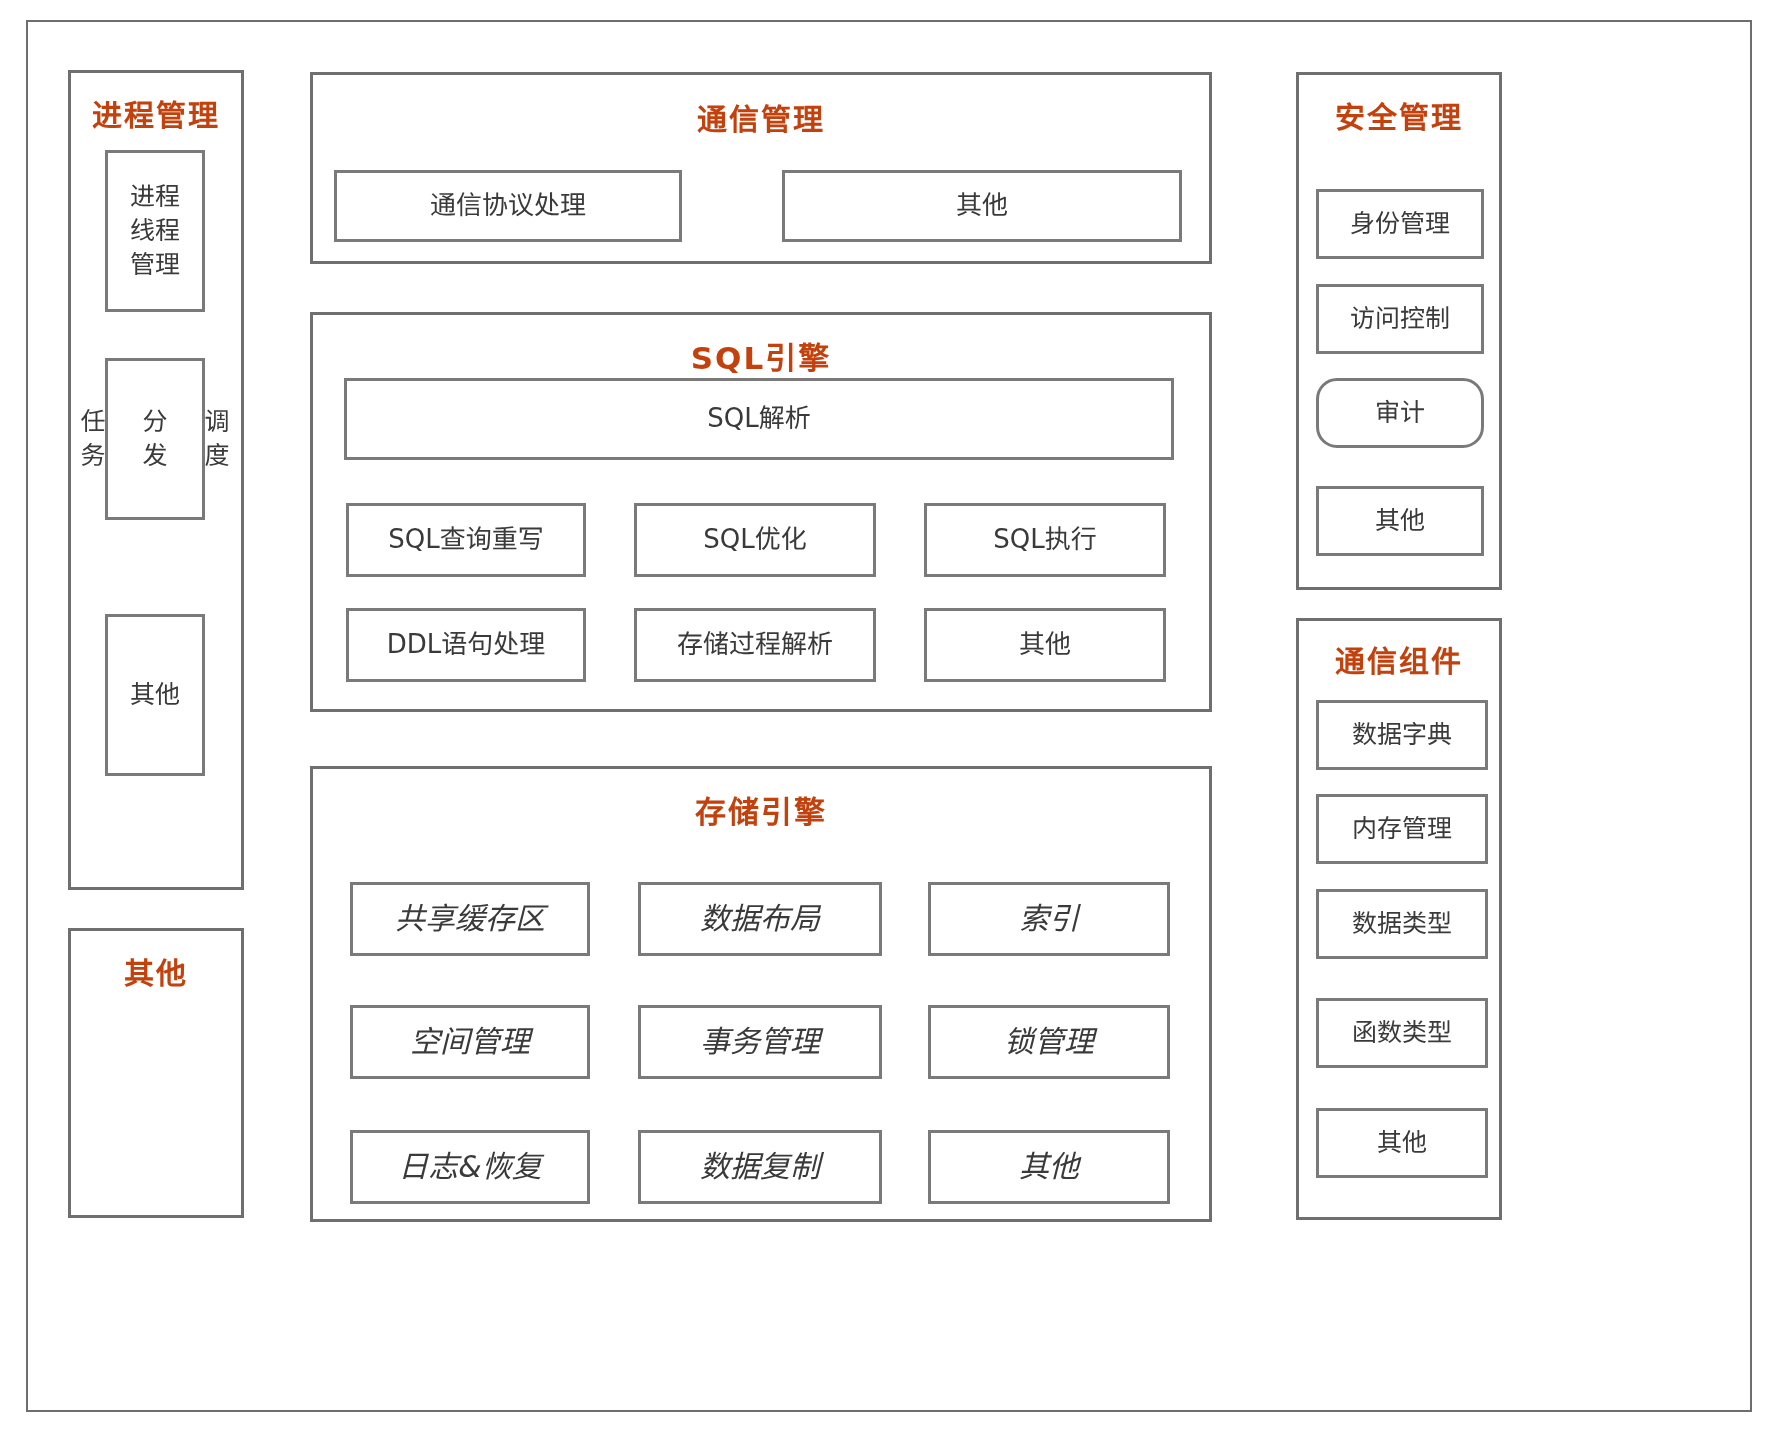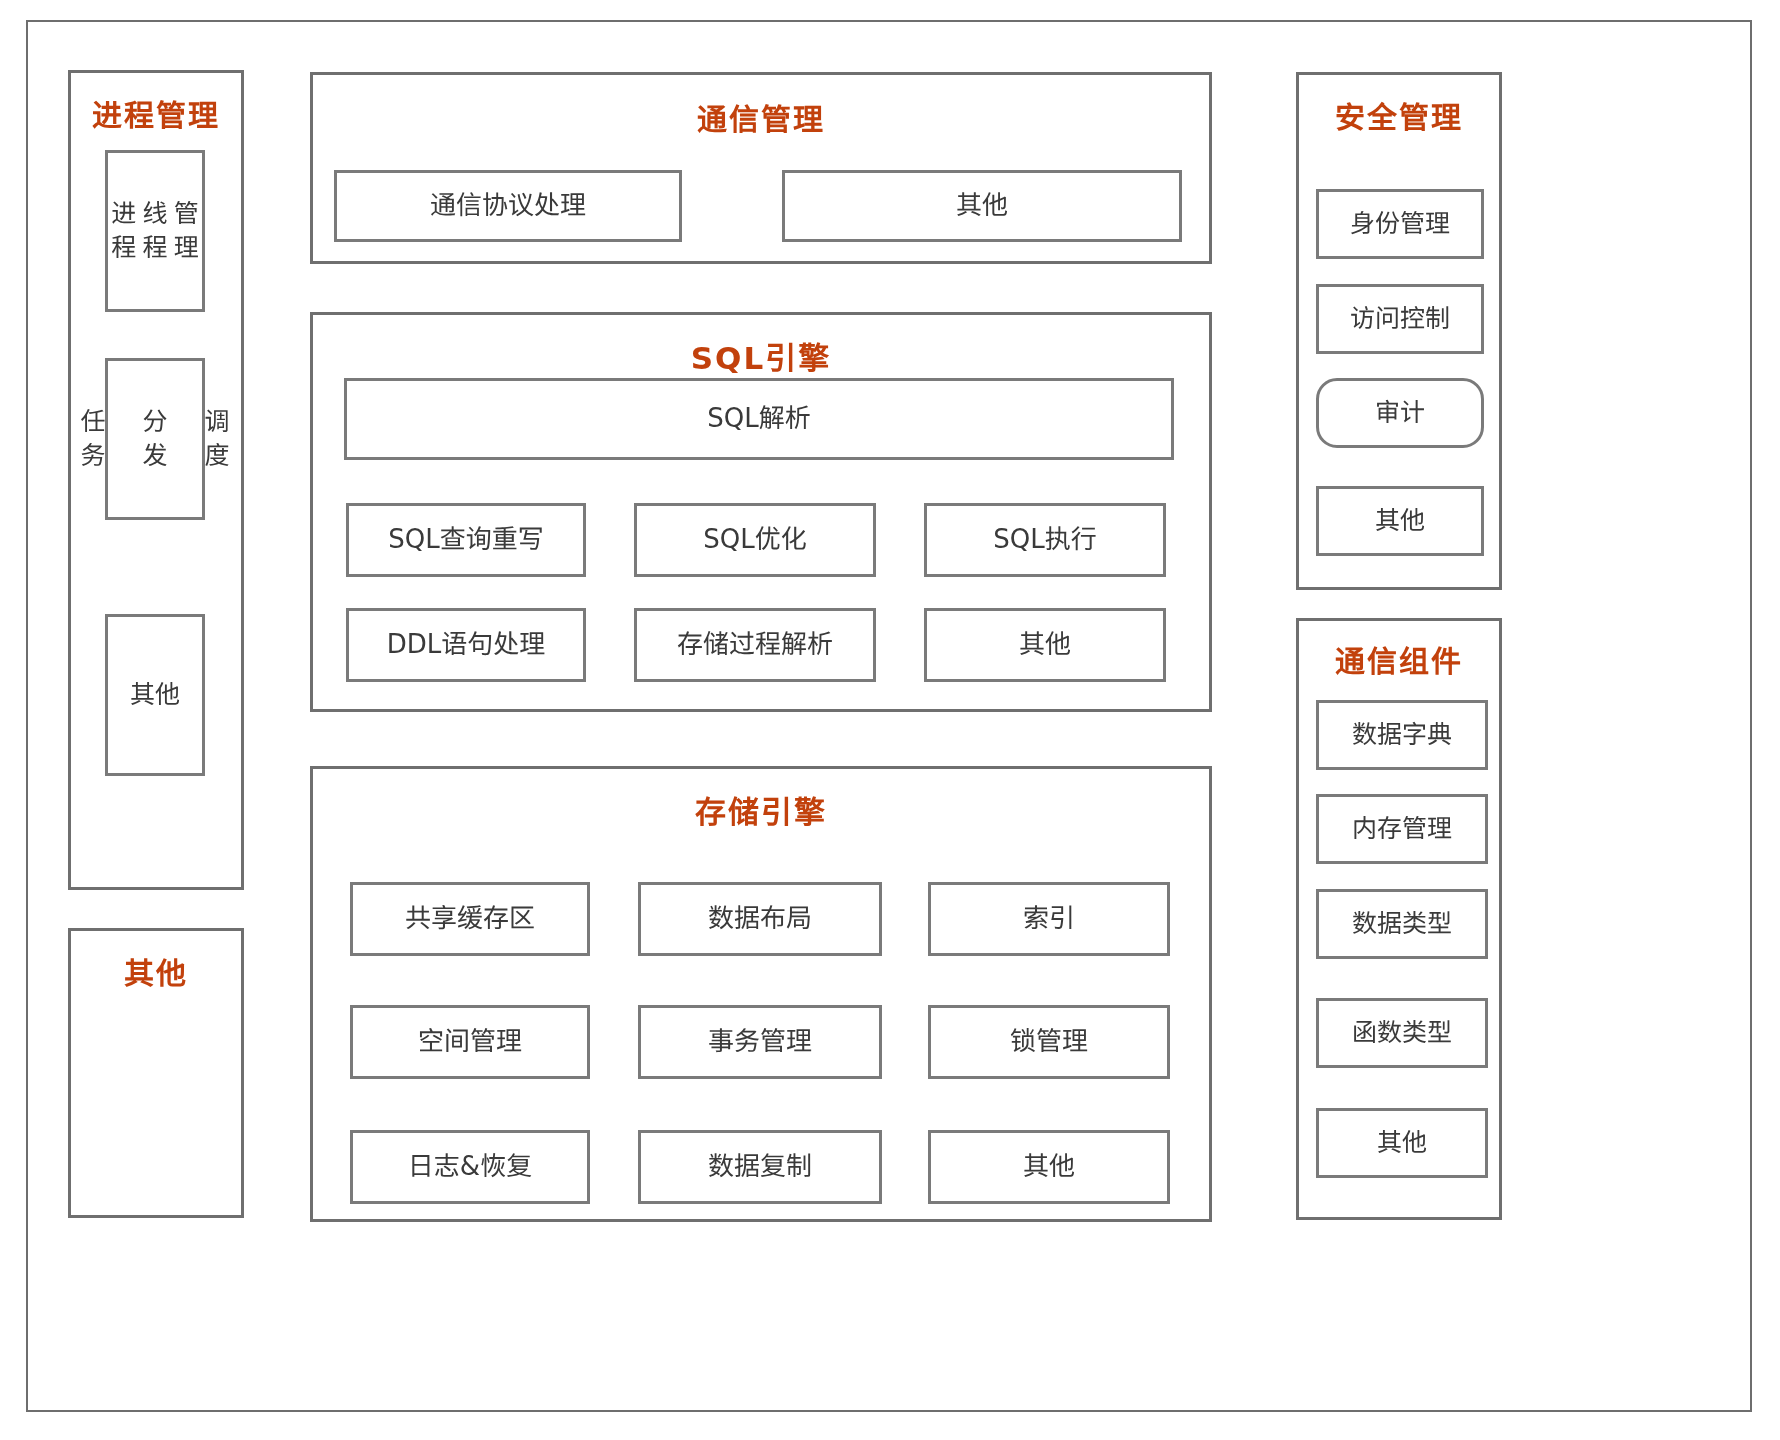--- a/index.html
+++ b/index.html
@@ -70,20 +70,21 @@
   #panel-process .panel-title {
     font-size: 30px;
     margin-top: 18px;
   }
   #box-process-thread {
     left: 105px;
     top: 150px;
     width: 100px;
     height: 162px;
     font-size: 25px;
+    flex-direction: column;
   }
   #box-task-dispatch {
     left: 105px;
     top: 358px;
     width: 100px;
     height: 162px;
     font-size: 25px;
     flex-direction: row;
     gap: 37px;
   }
@@ -160,21 +161,21 @@
   #panel-storage-engine {
     left: 310px;
     top: 766px;
     width: 902px;
     height: 456px;
   }
   #panel-storage-engine .panel-title {
     font-size: 31px;
     margin-top: 18px;
   }
-  .st-cell { font-size: 26px; }
+  .st-cell { font-size: 30px; font-style: italic; }
   #box-st-cache    { left: 350px; top: 882px; width: 240px; height: 74px; }
   #box-st-layout   { left: 638px; top: 882px; width: 244px; height: 74px; }
   #box-st-index    { left: 928px; top: 882px; width: 242px; height: 74px; }
   #box-st-space    { left: 350px; top: 1005px; width: 240px; height: 74px; }
   #box-st-txn      { left: 638px; top: 1005px; width: 244px; height: 74px; }
   #box-st-lock     { left: 928px; top: 1005px; width: 242px; height: 74px; }
   #box-st-log      { left: 350px; top: 1130px; width: 240px; height: 74px; }
   #box-st-repl     { left: 638px; top: 1130px; width: 244px; height: 74px; text-align: right; }
   #box-st-other    { left: 928px; top: 1130px; width: 242px; height: 74px; }
 

